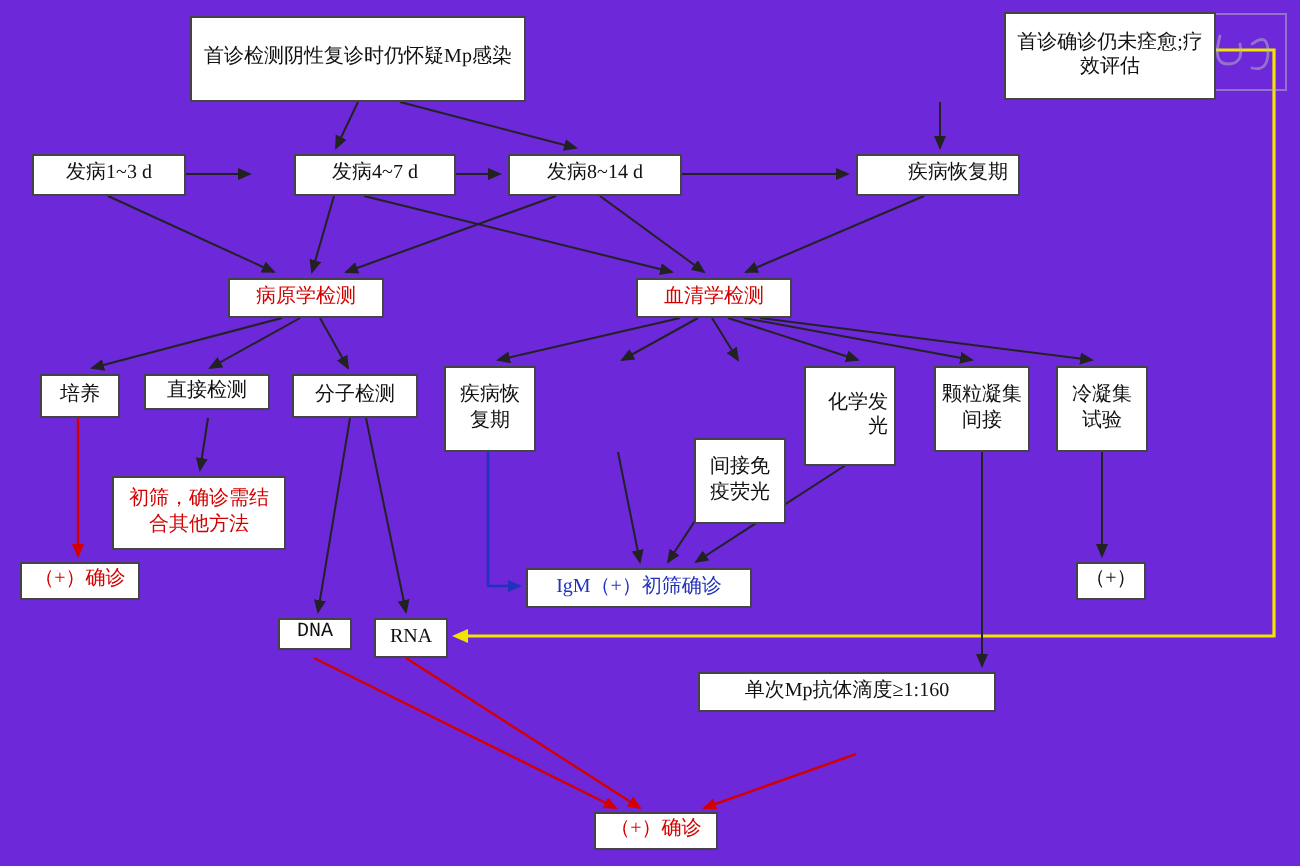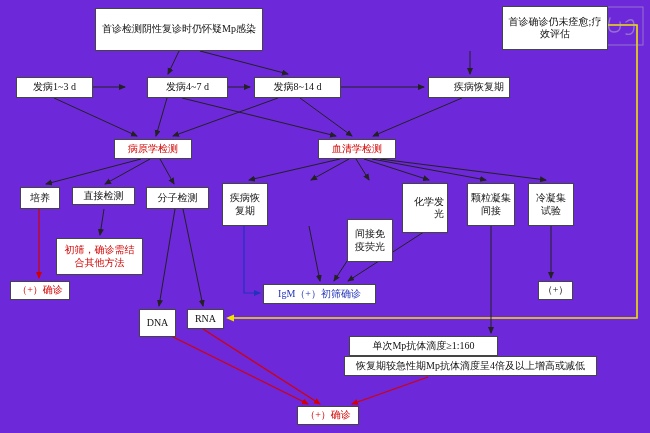--- a/index.html
+++ b/index.html
@@ -110,23 +110,22 @@
   <div class="node" style="left:347px;top:183px;width:46px;height:43px;margin-top:36px;">间接免疫荧光</div>
   <div class="node" style="left:402px;top:183px;width:46px;height:50px;text-align:right;">化学发光</div>
   <div class="node" style="left:467px;top:183px;width:48px;height:43px;">颗粒凝集间接</div>
   <div class="node" style="left:528px;top:183px;width:46px;height:43px;">冷凝集试验</div>
 
   <div class="node red" style="left:56px;top:238px;width:87px;height:37px;">初筛，确诊需结合其他方法</div>
   <div class="node red" style="left:10px;top:281px;width:60px;height:19px;">（+）确诊</div>
 
   <div class="node blue" style="left:263px;top:284px;width:113px;height:20px;">IgM（+）初筛确诊</div>
 
-  <div class="node" style="left:139px;top:309px;width:37px;height:28px;">DNA</div>
+  <div class="node" style="left:139px;top:309px;width:37px;height:16px;font-family:Liberation Mono, monospace;">DNA</div>
   <div class="node" style="left:187px;top:309px;width:37px;height:20px;">RNA</div>
 
   <div class="node" style="left:538px;top:281px;width:35px;height:19px;">（+）</div>
 
   <div class="node" style="left:349px;top:336px;width:149px;height:20px;">单次Mp抗体滴度≥1:160</div>
-  <div class="node" style="left:344px;top:356px;width:253px;height:20px;">恢复期较急性期Mp抗体滴度呈4倍及以上增高或减低</div>
 
   <div class="node red" style="left:297px;top:406px;width:62px;height:19px;">（+）确诊</div>
 
 </div>
 
 </body></html>

